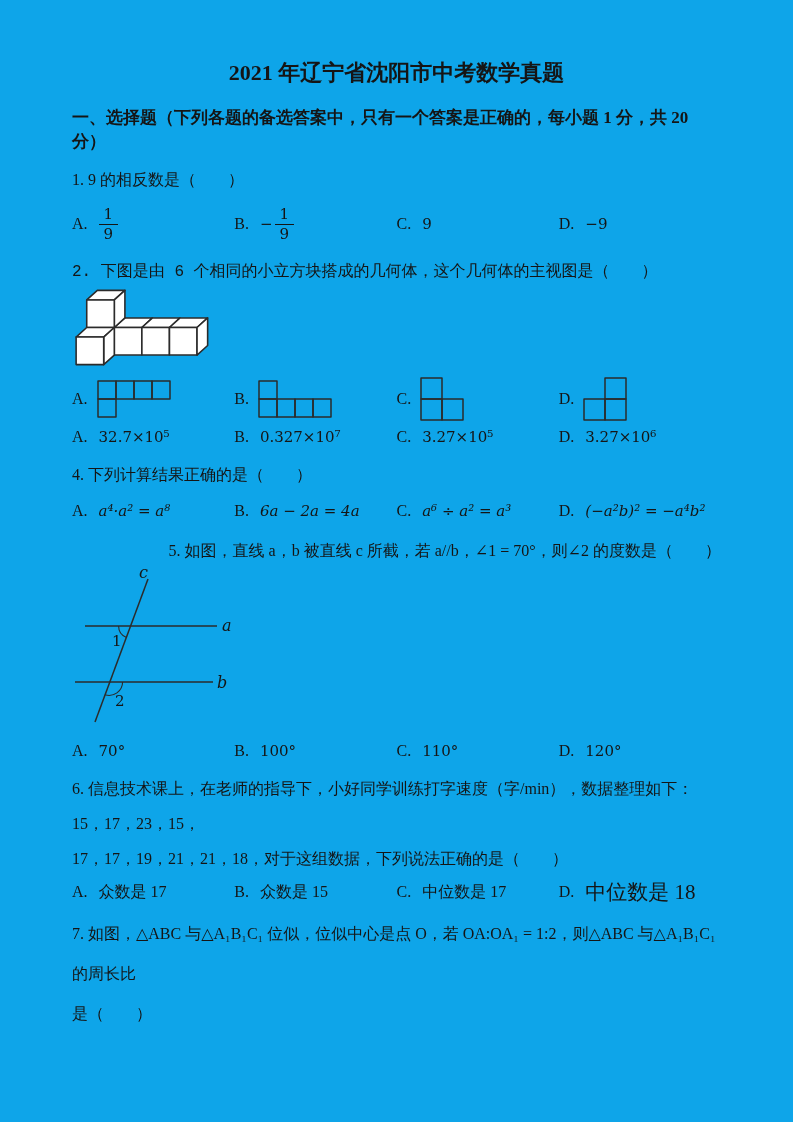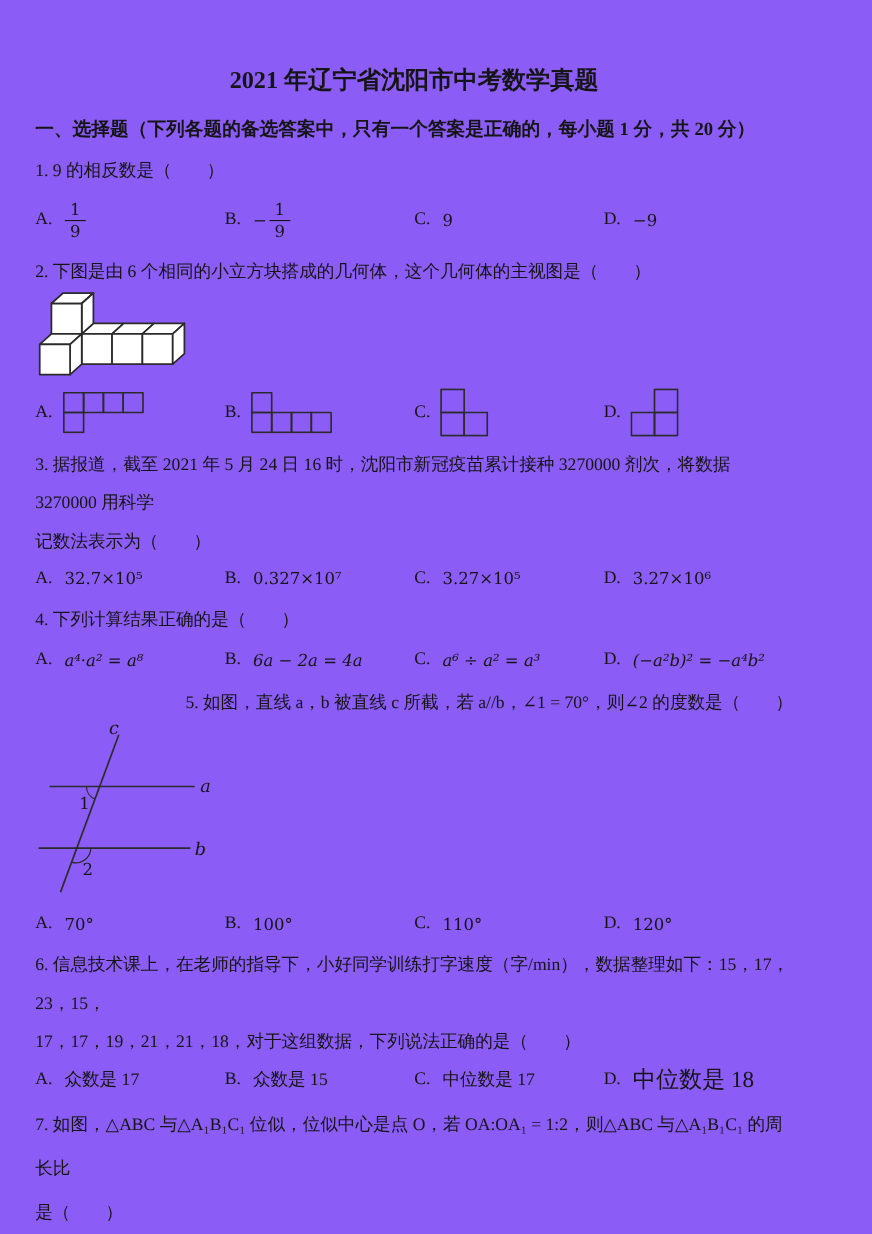--- a/index.html
+++ b/index.html
@@ -1,20 +1,20 @@
 <!DOCTYPE html>
 <html><head>
 <meta charset="utf-8">
 <style>
   html,body{margin:0;padding:0;background:#ffffff;}
   .page{
     position:relative;
     width:793px;height:1122px;box-sizing:border-box;
-    padding:58px 72px 0 32px;
-    background:#8b5cf6;
+    padding:58px 72px 0 72px;
+    background:#0ea5e9;
     color:#151515;
     font-family:"Liberation Serif","DejaVu Serif","DejaVu Sans",serif;
     font-size:16px;
     overflow:hidden;
   }
   .title{
     font-size:22px;font-weight:700;text-align:center;
     line-height:30px;margin:0;
   }
   .heading{
@@ -83,21 +83,21 @@
     <div class="opt">
       <span class="opt-label">C.</span>
       <span class="opt-value">9</span>
     </div>
     <div class="opt">
       <span class="opt-label">D.</span>
       <span class="opt-value">−9</span>
     </div>
   </div>
 
-  <div class="qtext" style="margin-top:12px;">2. 下图是由 6 个相同的小立方块搭成的几何体，这个几何体的主视图是（　　）</div>
+  <div class="qtext" style="margin-top:12px;font-family:Liberation Mono, monospace;">2. 下图是由 6 个相同的小立方块搭成的几何体，这个几何体的主视图是（　　）</div>
 
   <svg class="figure fig-cubes" width="140" height="79" viewBox="0 0 132 74" xmlns="http://www.w3.org/2000/svg">
 
     <g>
       <polygon class="wface" points="12,37 22,28 48,28 38,37"></polygon>
         <rect class="wface" x="12" y="37" width="26" height="26"></rect>
       <polygon class="wface" points="38,37 48,28 74,28 64,37"></polygon>
         <rect class="wface" x="38" y="37" width="26" height="26"></rect>
       <polygon class="wface" points="64,37 74,28 100,28 90,37"></polygon>
         <rect class="wface" x="64" y="37" width="26" height="26"></rect>
@@ -151,24 +151,20 @@
     <div class="opt fig-opt">
       <span class="opt-label" style="margin-right:0;">D.</span>
       <svg class="figure" width="44" height="44" viewBox="0 0 44 44">
         <rect class="stroke" x="22" y="1" width="21" height="21"></rect>
         <rect class="stroke" x="1" y="22" width="21" height="21"></rect>
           <rect class="stroke" x="22" y="22" width="21" height="21"></rect>
       </svg>
     </div>
   </div>
 
-  <div class="para">
-    <span class="pline">3. 据报道，截至 2021 年 5 月 24 日 16 时，沈阳市新冠疫苗累计接种 3270000 剂次，将数据 3270000 用科学</span>
-    <span class="pline">记数法表示为（　　）</span>
-  </div>
   <div class="opt-row" style="margin-top:2px;">
     <div class="opt">
       <span class="opt-label">A.</span>
       <span class="opt-value">32.7×10⁵</span>
     </div>
     <div class="opt">
       <span class="opt-label">B.</span>
       <span class="opt-value">0.327×10⁷</span>
     </div>
     <div class="opt">

